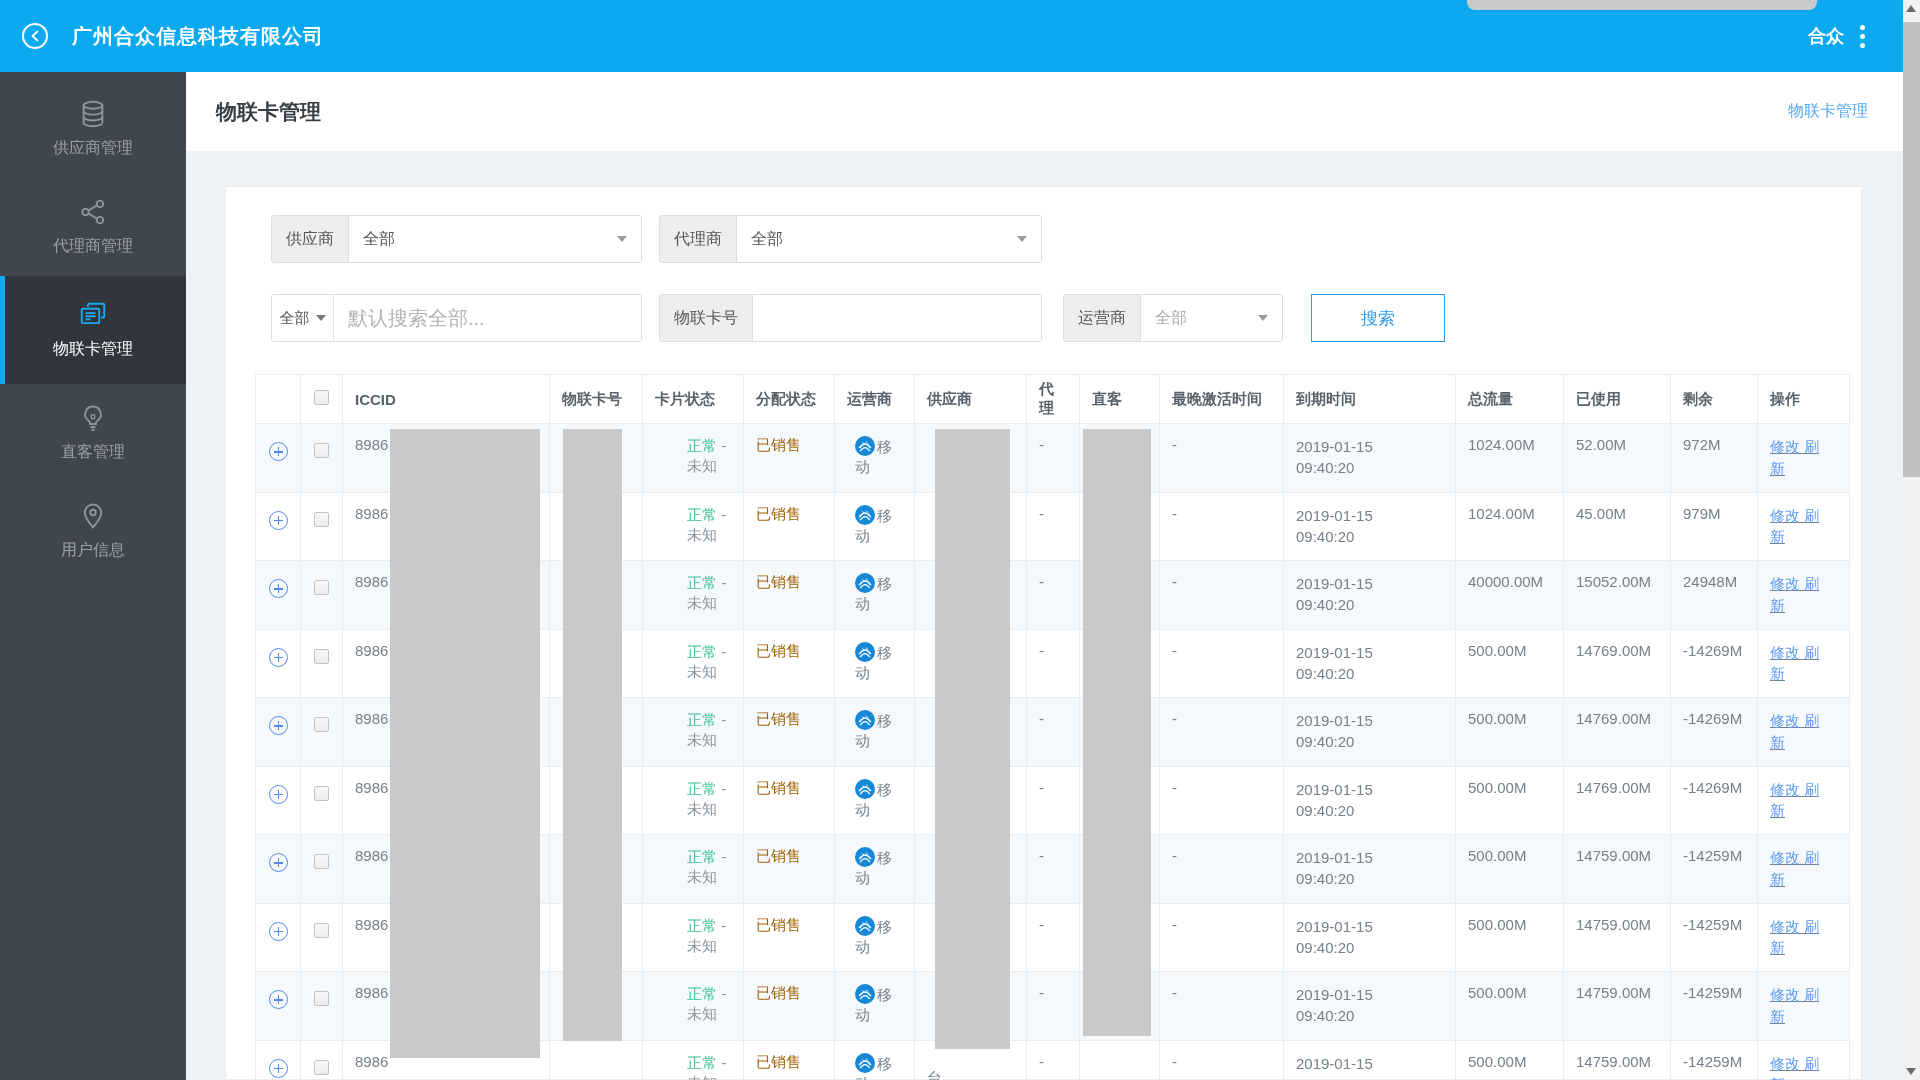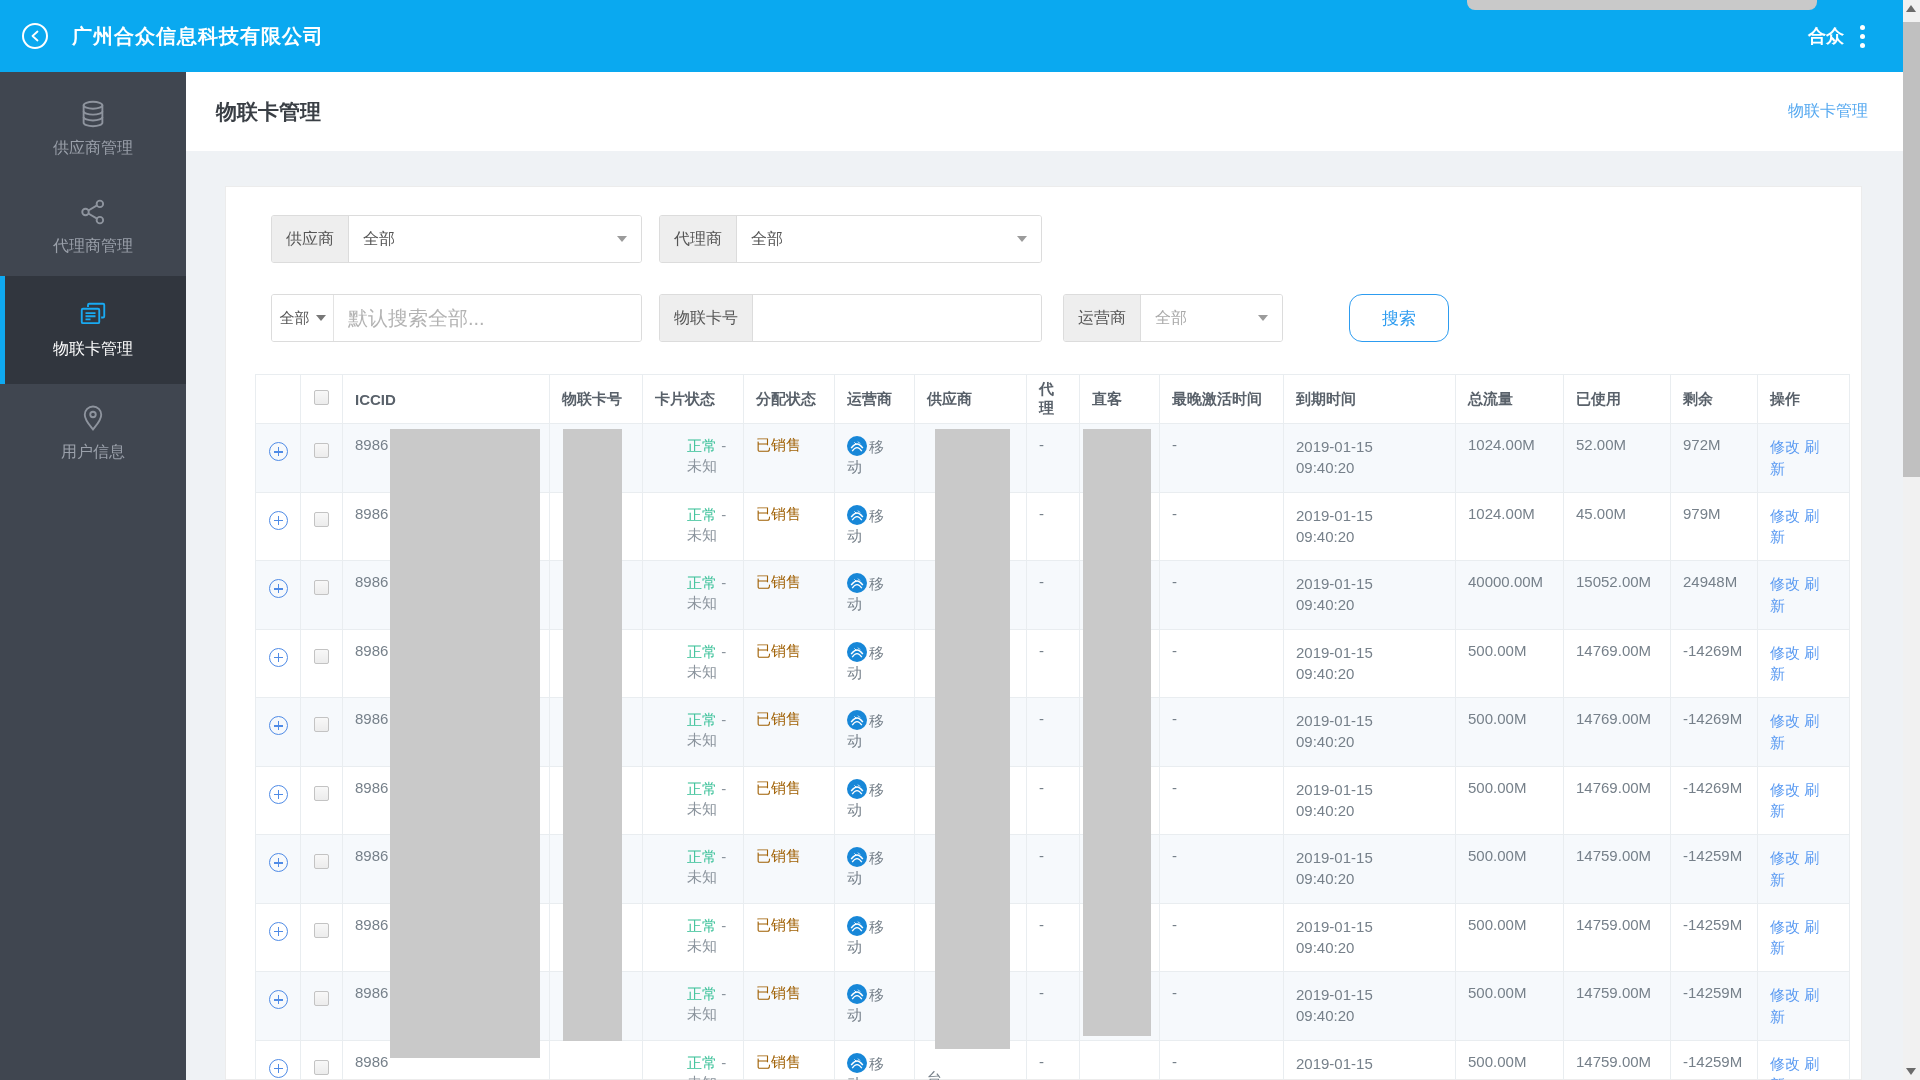--- a/index.html
+++ b/index.html
@@ -55,22 +55,22 @@
   .g-supplier { width:371px; }
   .g-agent { width:383px; margin-left:17px; }
   .g-scope { width:371px; }
   .scope-btn { width:62px; border-right:1px solid #e3e3e3; display:flex; align-items:center; justify-content:center;
     font-size:15px; color:#555; cursor:pointer; background:#fff; }
   .scope-btn .caret { margin-left:6px; border-top-color:#777; }
   .search-input { border:none; outline:none; flex:1; font-size:20px; padding:0 14px; color:#555; min-width:0; }
   .search-input::placeholder { color:#b3b3b3; }
   .g-cardno { width:383px; margin-left:17px; }
   .g-operator { width:220px; margin-left:21px; }
-  .btn-search { margin-left:66px; width:100px; height:48px; background:#fff; border:1px solid #2d9cf0;
-    border-radius:13px; color:#2d9cf0; font-size:17px; cursor:pointer; font-family:inherit; }
+  .btn-search { margin-left:28px; width:134px; height:48px; background:#fff; border:1px solid #2d9cf0;
+    border-radius:0; color:#2d9cf0; font-size:17px; cursor:pointer; font-family:inherit; }
 
   
   .table-wrap { position:relative; margin-top:32px; }
   table.grid { border-collapse:collapse; table-layout:fixed; width:1594px; font-size:15px; color:#76808a; }
   .grid th, .grid td { border:1px solid #e9edf0; vertical-align:top; text-align:left; padding:12px 12px; }
   .grid thead th { height:49px; vertical-align:middle; color:#59616a; font-weight:bold; padding:0 12px; background:#fff; }
   .grid tbody td { height:67px; background:transparent; }
   .grid tbody tr:nth-child(odd) td { background:#f6f9fc; }
   .col-expand { width:45px; } .col-check { width:42px; } .col-iccid { width:207px; }
   .col-cardno { width:93px; } .col-status { width:101px; } .col-assign { width:91px; }
@@ -83,24 +83,24 @@
     position:relative; cursor:pointer; margin-top:6px; }
   .expand-btn::before, .expand-btn::after { content:""; position:absolute; background:#4f8be6; }
   .expand-btn::before { left:4px; right:4px; top:8px; height:1.5px; }
   .expand-btn::after { top:4px; bottom:4px; left:8px; width:1.5px; }
   .checkbox { display:inline-block; width:15px; height:15px; border:1px solid #c3c3c3; border-radius:2px;
     background:linear-gradient(#f8f8f8,#ececec); cursor:pointer; margin-top:7px; }
   .status-text { display:inline-block; max-width:68px; line-height:1.35;margin-left:32px; }
   .ok { color:#3bc199; }
   .muted { color:#8b949d; }
   .sold { color:#a16207; }
-  .op-wrap { display:inline-block; max-width:48px; line-height:1.35; }
+  .op-wrap { display:inline-block; max-width:48px; line-height:1.35;margin-left:8px; }
   .cm-icon { width:20px; height:20px; vertical-align:-4px; margin-right:2px; }
   .expire-text { display:inline-block; max-width:98px; line-height:1.4; }
-  .op-links { display:inline-block; max-width:60px; line-height:1.45; }
+  .op-links { display:inline-block; max-width:60px; line-height:1.45;text-decoration:underline; }
   .op-links a { color:#5b9bf2; text-decoration:none; cursor:pointer; }
   .supplier-peek { margin-top:16px; min-height:18px; }
 
   
   .redact { position:absolute; background:#c9c9c9; z-index:3; }
   .rd-iccid   { left:135px; top:55px; width:150px; height:629px; }
   .rd-cardno  { left:308px; top:55px; width:59px;  height:612px; }
   .rd-supplier{ left:680px; top:55px; width:75px;  height:620px; }
   .rd-direct  { left:828px; top:55px; width:68px;  height:607px; }
 
@@ -159,20 +159,30 @@
     </div>
     <div class="side-item active">
       <span class="s-icon">
         <svg viewBox="0 0 24 24" fill="none" stroke="currentColor" stroke-width="1.5">
           <path d="M8 5.5 V4 a1 1 0 0 1 1-1 H20 a1 1 0 0 1 1 1 V13 a1 1 0 0 1-1 1 h-1.5"></path>
           <rect x="3" y="7" width="14" height="11.5" rx="1"></rect>
           <path d="M6 10.5 H14 M6 13 H14 M6 15.5 H10"></path>
         </svg>
       </span>
       <span class="s-label">物联卡管理</span>
+    </div>
+    <div class="side-item">
+      <span class="s-icon">
+        <svg viewBox="0 0 24 24" fill="none" stroke="currentColor" stroke-width="1.5">
+          <path d="M12 2.8 a6.2 6.2 0 0 1 3.4 11.4 c-.7.5-1 1.2-1 2 v.6 h-4.8 v-.6 c0-.8-.3-1.5-1-2 A6.2 6.2 0 0 1 12 2.8 Z"></path>
+          <path d="M10 19.2 h4 M10.8 21.4 h2.4"></path>
+          <path d="M10.7 9.5 h2.6 v3 h-2.6 z" stroke-width="1.1"></path>
+        </svg>
+      </span>
+      <span class="s-label">直客管理</span>
     </div>
     <div class="side-item">
       <span class="s-icon">
         <svg viewBox="0 0 24 24" fill="none" stroke="currentColor" stroke-width="1.5">
           <path d="M12 2.8 a6.6 6.6 0 0 1 6.6 6.6 c0 4.4-4.4 8.9-6.6 11.8 C9.8 18.3 5.4 13.8 5.4 9.4 A6.6 6.6 0 0 1 12 2.8 Z"></path>
           <circle cx="12" cy="9.2" r="2.2"></circle>
         </svg>
       </span>
       <span class="s-label">用户信息</span>
     </div>

